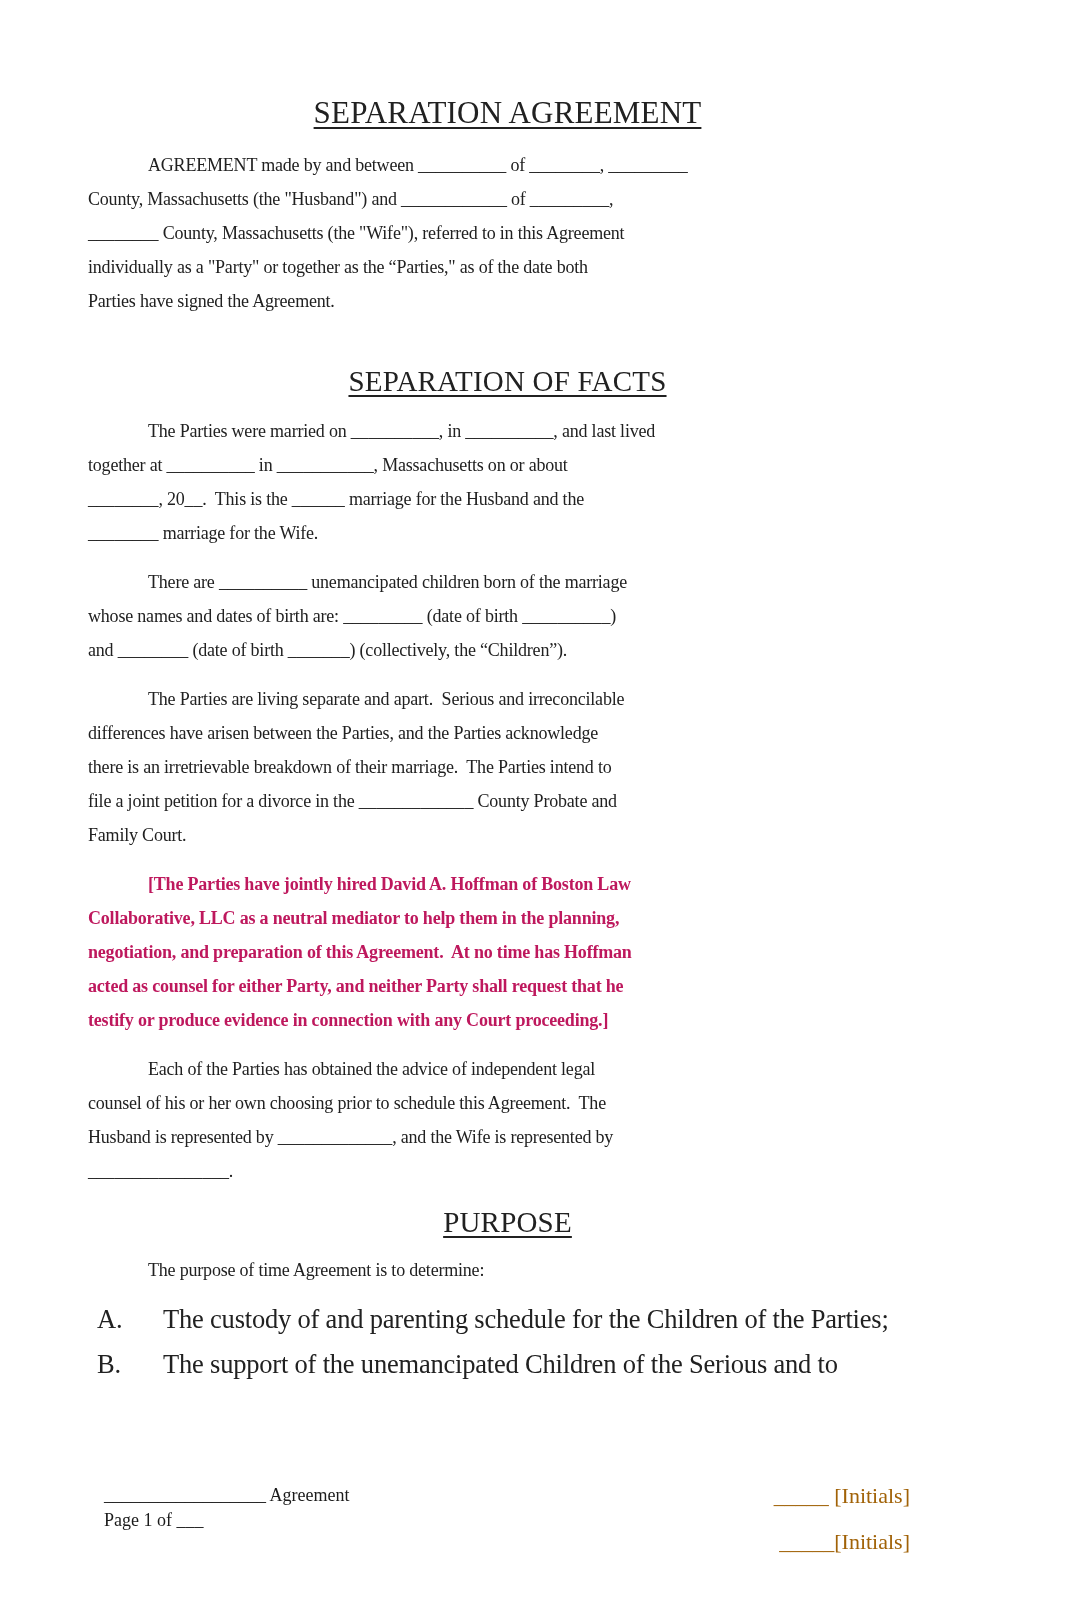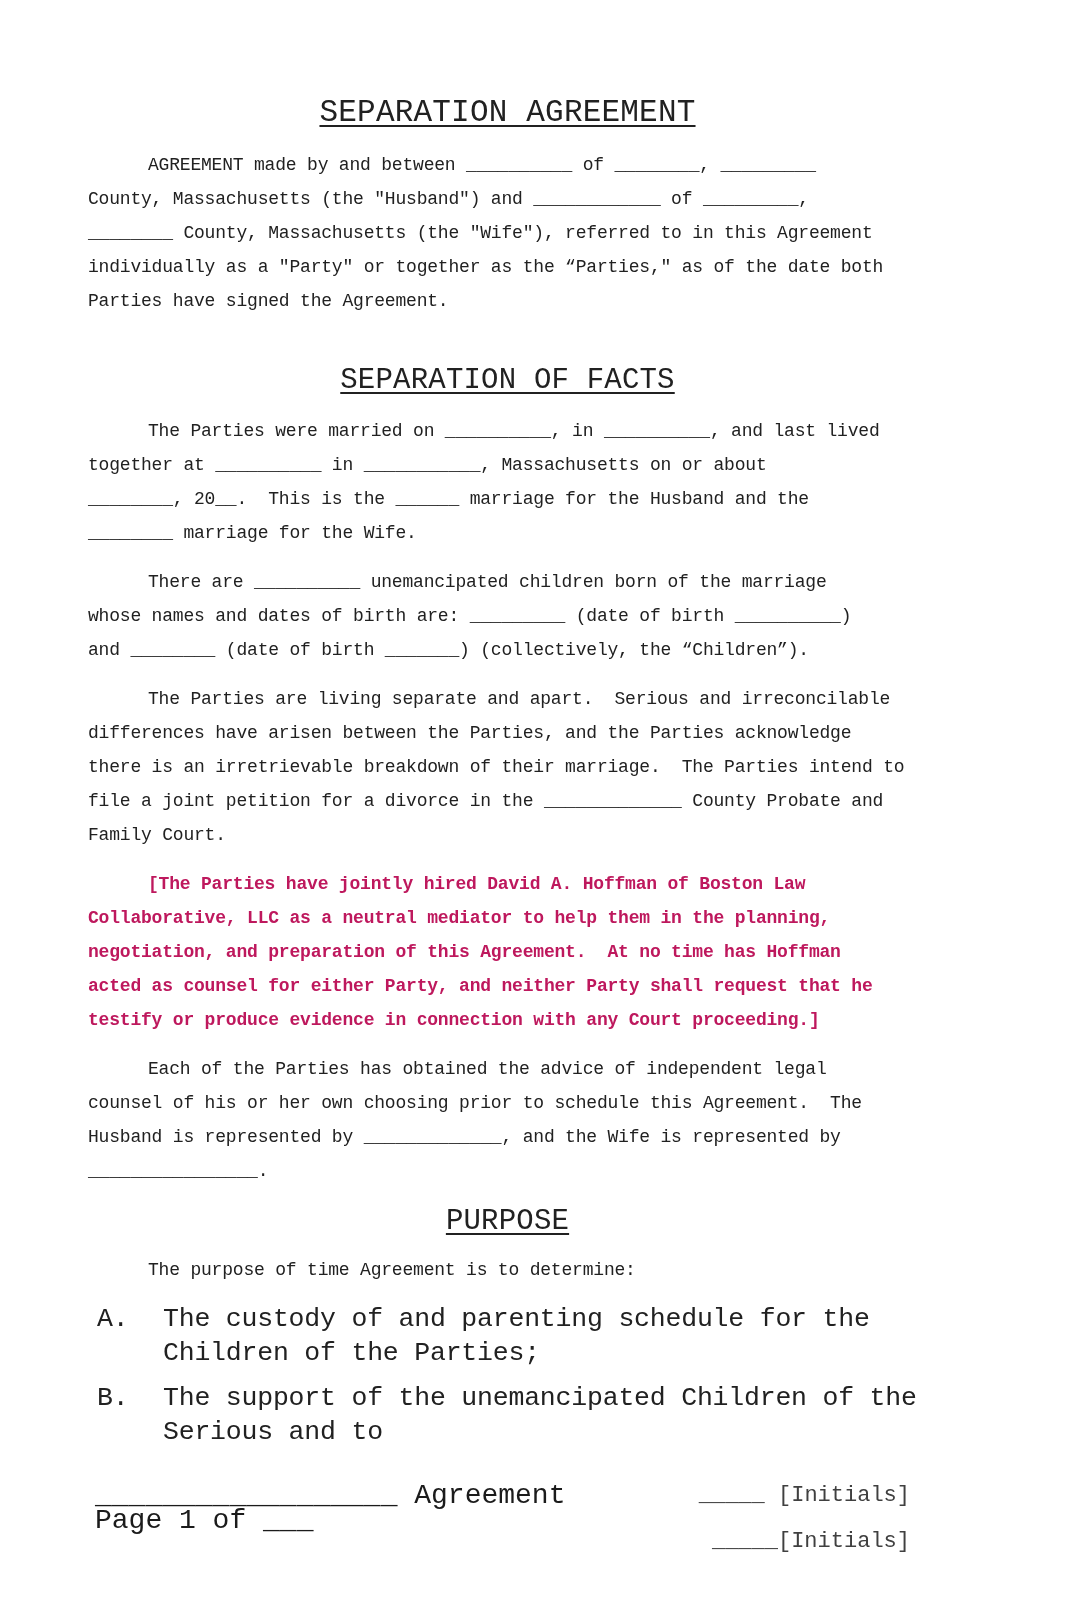--- a/index.html
+++ b/index.html
@@ -6,21 +6,21 @@
     margin: 0;
     padding: 0;
     background: #ffffff;
   }
   .sheet {
     position: relative;
     width: 974px;
     height: 1615px;
     background: #ffffff;
     overflow: hidden;
-    font-family: Liberation Mono, monospace;
+    font-family: Liberation Serif, serif;
     color: #212121;
   }
   .content {
     padding: 94px 47px 0 88px;
   }
   .doc-heading {
     font-size: 29px;
     font-weight: 400;
     line-height: 38px;
     text-align: center;
@@ -71,34 +71,34 @@
     padding-left: 9px;
     box-sizing: border-box;
     flex-shrink: 0;
   }
   .li-text {
     flex: 1;
     white-space: pre-wrap;
   }
   .footer-left {
     position: absolute;
-    left: 95px;
+    left: 104px;
     top: 1483px;
-    font-size: 28px;
+    font-size: 18px;
     line-height: 25px;
     color: #1b1b1b;
   }
   .footer-right {
     position: absolute;
     right: 64px;
     top: 1483px;
     font-size: 22px;
     line-height: 25px;
     text-align: right;
-    color: #404040;
+    color: #a16207;
   }
   .footer-right .initials-line-2 {
     margin-top: 21px;
   }
 </style>
 </head>
 <body>
 
 <div class="sheet">
   <div class="content">

